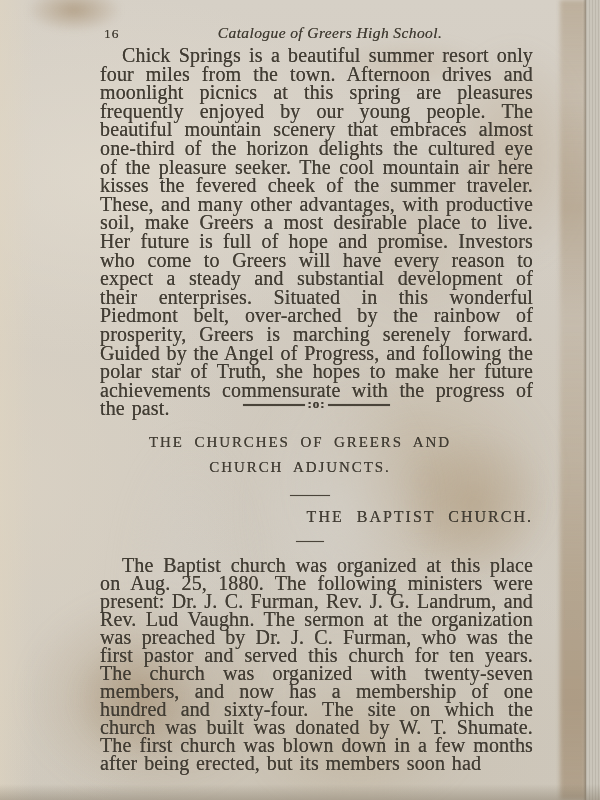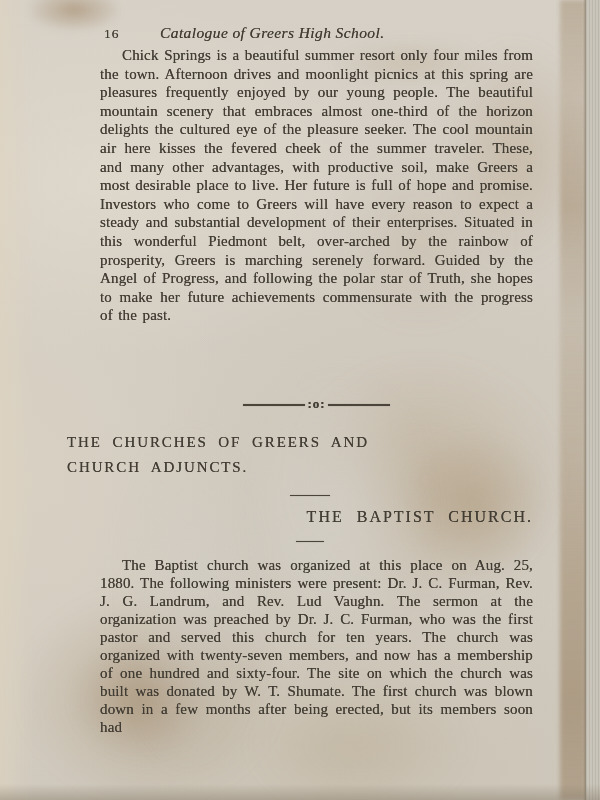--- a/index.html
+++ b/index.html
@@ -45,30 +45,30 @@
     background-color:#cac5ba;
     background-image:repeating-linear-gradient(90deg,rgba(125,118,105,.18) 0 1px,rgba(0,0,0,0) 1px 3px);}
   .bottom-strip{position:absolute;left:0;bottom:0;width:600px;height:16px;pointer-events:none;
     background:linear-gradient(180deg,rgba(128,117,99,0),rgba(128,117,99,.42));}
   .left-cream{position:absolute;left:0;top:0;width:34px;height:800px;pointer-events:none;
     background:linear-gradient(90deg,rgba(224,213,192,.55),rgba(224,213,192,0));}
   
   .ink{color:#423d34;text-shadow:0 0 .6px rgba(62,57,48,.85);}
   .running-head{position:absolute;top:24px;left:100px;width:433px;height:20px;}
   .page-num{position:absolute;left:4px;top:2px;font-size:13.5px;letter-spacing:1px;font-family:Liberation Serif, serif;}
-  .running-title{position:absolute;left:60px;width:340px;top:0;
+  .running-title{position:absolute;left:60px;width:340px;top:0;text-align:center;
     font-style:italic;font-size:15.5px;letter-spacing:.4px;}
   .para{position:absolute;left:100px;width:433px;text-align:justify;
-    font-size:15px;word-spacing:1.6px;letter-spacing:.15px;}
+    font-size:20px;word-spacing:1.6px;letter-spacing:.15px;}
   .para1{top:46px;line-height:18.6px;text-indent:22px;}
   .para2{top:556px;line-height:18px;text-indent:22px;}
   .divider{position:absolute;left:100px;width:433px;top:397px;display:flex;align-items:center;justify-content:center;gap:2px;font-size:14px;}
   .divider .dash{width:62px;height:1.6px;background:#4a443a;box-shadow:0 0 .8px rgba(74,68,58,.8);}
   .divider .o{letter-spacing:1px;font-weight:bold;font-size:13px;position:relative;top:-1px;}
-  .sec-head{position:absolute;left:67px;width:466px;text-align:left;font-size:15px;letter-spacing:1.9px;word-spacing:5px;}
+  .sec-head{position:absolute;left:67px;width:466px;text-align:center;font-size:15px;letter-spacing:1.9px;word-spacing:5px;}
   .sec-line1{top:434px;}
   .sec-line2{top:459px;}
   .sub-head{position:absolute;left:67px;width:466px;top:508px;text-align:right;font-size:16px;letter-spacing:2px;word-spacing:7px;}
   .rule{position:absolute;height:1.4px;background:#4a443a;box-shadow:0 0 .8px rgba(74,68,58,.8);}
   .rule1{left:290px;top:495px;width:40px;}
   .rule2{left:296px;top:541px;width:28px;}
 </style>
 </head>
 <body>
 

